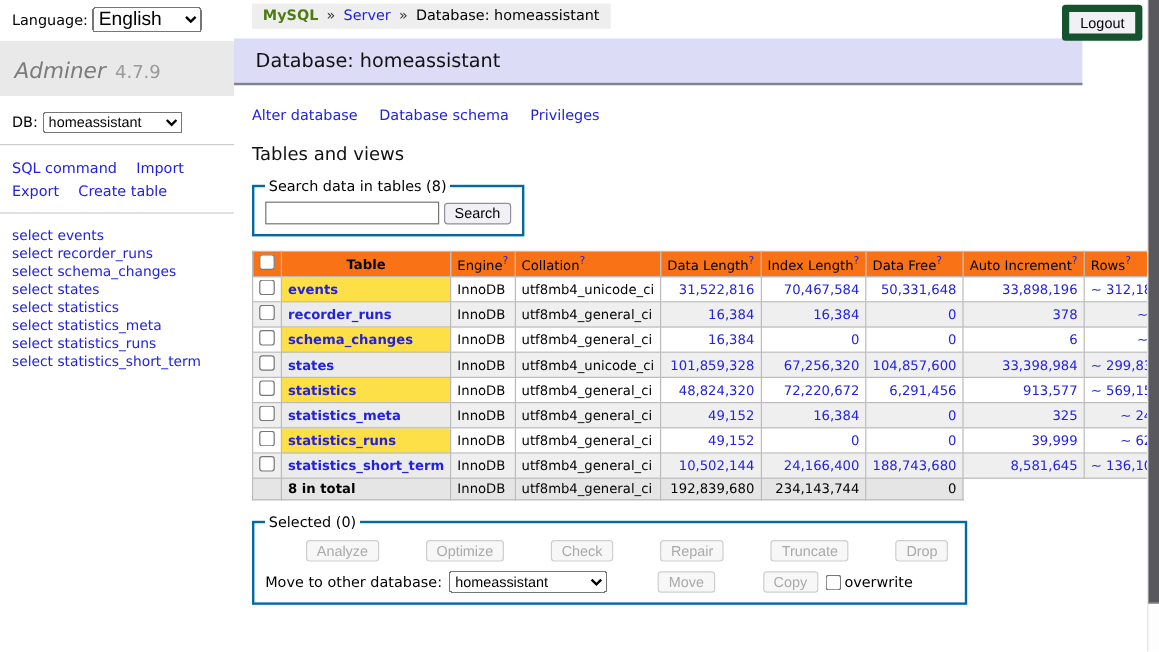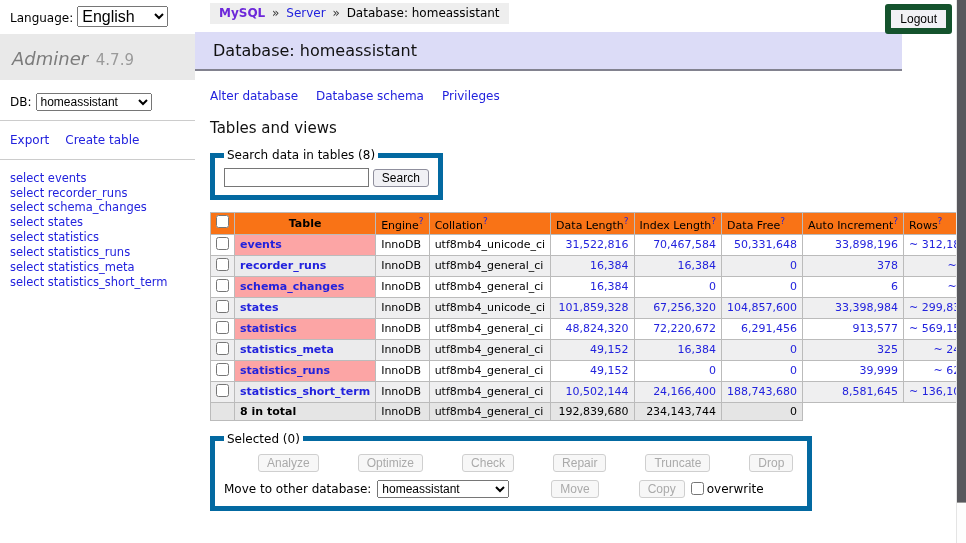--- a/index.html
+++ b/index.html
@@ -20,44 +20,44 @@
   .db-row label { margin-right:4px; }
   .db-row select { width:116px; font-size:12px; }
   .sb-actions { padding:1px 10px 0 10px; line-height:1.55; }
   .sb-actions .row a { margin-right:16px; }
   .sb-tables { padding:2px 10px 0 10px; font-size:11.5px; line-height:1.3; }
   .sb-tables a { display:block; }
 
   
   .content { position:absolute; left:195px; top:0; right:10px; height:100%; background:#fff; }
   .breadcrumb { display:inline-block; margin:3px 0 0 15px; background:#eeeeee; padding:3px 9px 4px 9px; }
-  .bc-root { font-weight:bold; color:#6d28d9; }
+  .bc-root { font-weight:bold; color:#4d7c0f; }
   .bc-sep { color:#333; margin:0 3px; }
   .bc-current { color:#000; }
   .logout { position:absolute; top:4px; right:4px; font-size:12px; padding:2px 9px;
     background:#f1f1f5; border:6px solid #14532d; border-radius:3px; cursor:pointer; }
   h2.page-title { margin-top:8px; margin-right:54px; background:#dcdcf7; border-bottom:2px solid #82828f;
     padding:9px 18px; font-size:16px; font-weight:400; color:#111; }
   .main-actions { margin:18px 0 0 15px; }
   .main-actions a { margin-right:18px; }
   h3.section { margin:16px 0 0 15px; font-size:15px; font-weight:400; color:#111; }
 
-  fieldset { display:inline-block; border:5px solid #0369a1; padding:6px 9px 8px 9px; margin:11px 0 0 15px; }
+  fieldset { display:inline-block; border:2px solid #0369a1; padding:6px 9px 8px 9px; margin:11px 0 0 15px; }
   legend { padding:0 3px; font-size:12px; }
   .search-box input[type=text] { width:145px; height:19px; border:1px solid #767676; padding:1px 4px; font-size:12px; }
   .btn { font-size:12px; padding:1px 8px; background:#f1f1f5; border:1px solid #8f8f9d; border-radius:3px; cursor:pointer; }
   .btn:disabled { color:#aaa; background:#f7f7f7; border-color:#cfcfcf; cursor:default;margin-left:34px; }
 
   
   table.tables { border-collapse:collapse; margin:12px 0 0 15px; font-size:11px; }
   table.tables th, table.tables td { border:1px solid #bbb; padding:2px 5px; white-space:nowrap; }
   thead th { background:#f97316; font-weight:400; text-align:left; }
   thead th.col-table { font-weight:bold; text-align:center; }
   thead th sup a { font-size:9px; }
-  tbody th.name { background:#fca5a5; text-align:left; }
+  tbody th.name { background:#fde047; text-align:left; }
   tbody tr.alt td { background:#efeff0; }
   tbody tr.alt th.name { background:#ebebec; }
   td.num { text-align:right; color:#2222dd; }
   th.name a { font-weight:bold; }
   td.chk, th.chk { text-align:center; width:22px; }
   tr.total td, tr.total th { background:#e5e5e5; color:#000; }
   tr.total th.name { font-weight:bold; }
   tr.total td.num { color:#000; }
   tr.total td.nb { border:none; background:transparent; }
 
@@ -87,31 +87,32 @@
   </div>
   <h1 class="app-title">
     <span class="app-name">Adminer</span>
     <span class="app-version">4.7.9</span>
   </h1>
   <div class="db-row">
     <label>DB:</label><select><option>homeassistant</option></select>
   </div>
   <hr>
   <div class="sb-actions" id="sidebar-actions">
+      <div class="row"><a>SQL command</a><a>Import</a></div>
       <div class="row"><a>Export</a><a>Create table</a></div>
     </div>
   <hr>
   <div class="sb-tables" id="sidebar-tables">
       <a>select events</a>
       <a>select recorder_runs</a>
       <a>select schema_changes</a>
       <a>select states</a>
       <a>select statistics</a>
+      <a>select statistics_meta</a>
       <a>select statistics_runs</a>
-      <a>select statistics_meta</a>
       <a>select statistics_short_term</a>
     </div>
 </div>
 
 <div class="content">
   <div class="breadcrumb">
     <a class="bc-root">MySQL</a>
     <span class="bc-sep">»</span>
     <a>Server</a>
     <span class="bc-sep">»</span>

